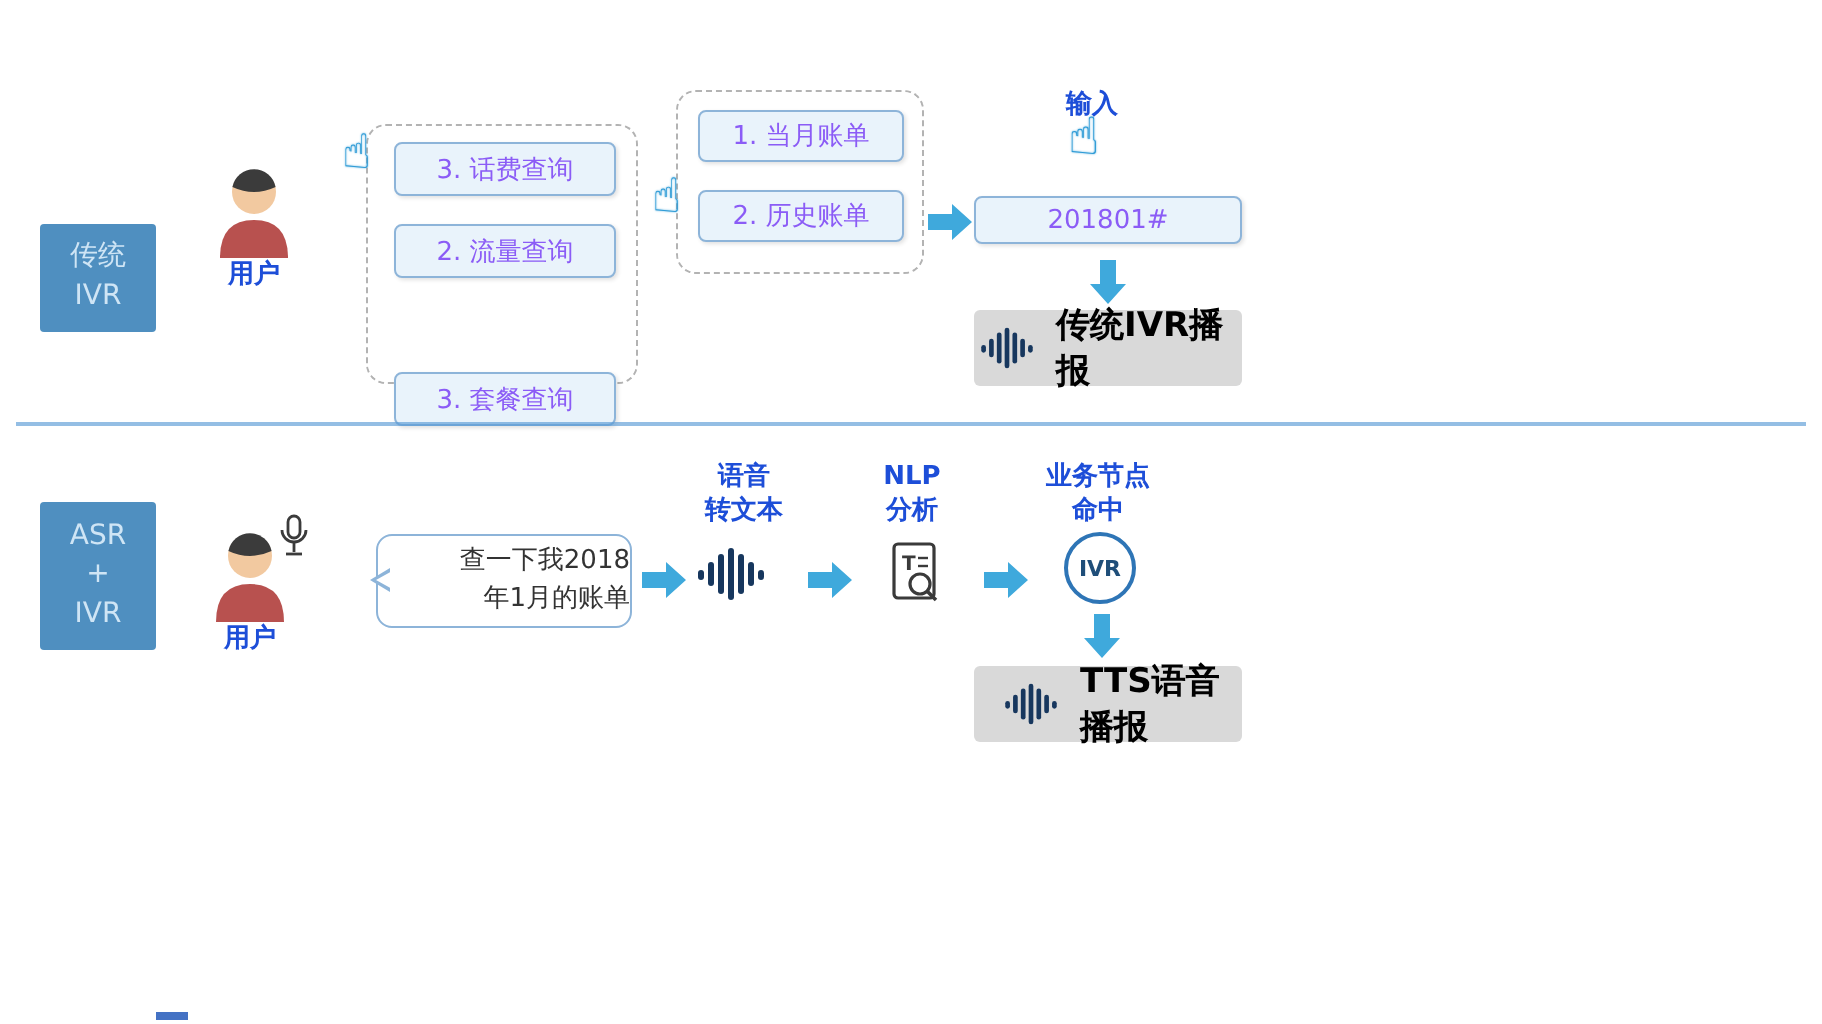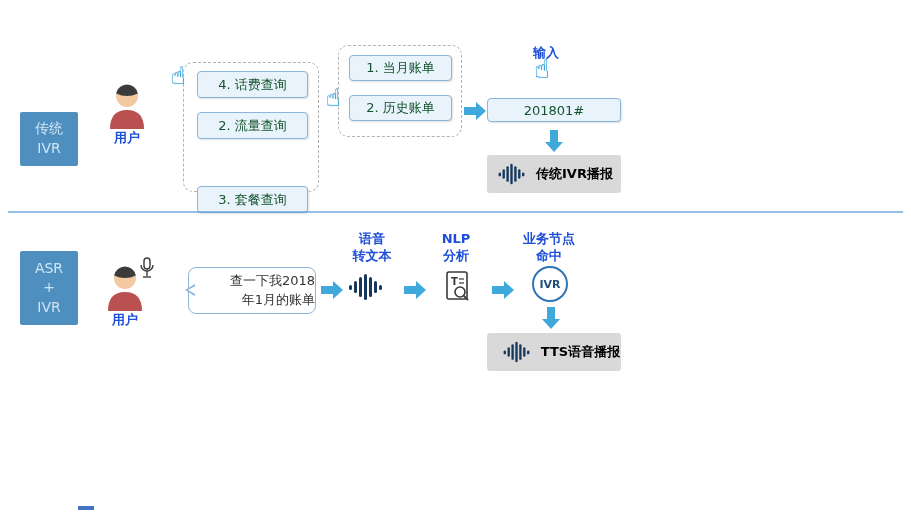--- a/index.html
+++ b/index.html
@@ -31,21 +31,21 @@
     background:transparent;
   }
   #dash1 { left:183px; top:62px; width:136px; height:130px; }
   #dash2 { left:338px; top:45px; width:124px; height:92px; }
 
   
   .option {
     background:#e9f3fb;
     border:1px solid #8db4d9;
     border-radius:4px;
-    font-size:13px; color:#14532d;
+    font-size:13px; color:#8b5cf6;
     display:flex; align-items:center; justify-content:center;
     box-shadow:1px 1px 2px rgba(0,0,0,.12);
   }
   .opt1 { left:197px; width:111px; height:27px; }
   #opt1-0 { top:71px; } #opt1-1 { top:112px; } #opt1-2 { top:152px;margin-top:34px; }
   .opt2 { left:349px; width:103px; height:26px; }
   #opt2-0 { top:55px; } #opt2-1 { top:95px;text-align:center; }
 
   #input-box { left:487px; top:98px; width:134px; height:24px; }
 
@@ -62,21 +62,21 @@
   #input-label { left:518px; top:45px; width:56px; }
   #step1-label { left:342px; top:231px; width:60px; }
   #step2-label { left:430px; top:231px; width:52px; }
   #step3-label { left:513px; top:231px; width:72px; }
 
   
   .gray-box {
     background:#d9d9d9;
     border-radius:3px;
     display:flex; align-items:center; justify-content:center; gap:8px;
-    font-weight:bold; font-size:13px; color:#000;
+    font-weight:bold; font-size:17px; color:#000;
   }
   #broadcast1 { left:487px; top:155px; width:134px; height:38px; }
   #broadcast2 { left:487px; top:333px; width:134px; height:38px;padding-left:12px; }
 
   
   .audio { display:inline-flex; align-items:center; gap:2px; }
   .audio i { display:block; width:3px; background:#17375e; border-radius:1.5px; }
   .audio i:nth-child(1){height:5px} .audio i:nth-child(2){height:12px}
   .audio i:nth-child(3){height:20px} .audio i:nth-child(4){height:26px}
   .audio i:nth-child(5){height:20px} .audio i:nth-child(6){height:12px}
@@ -140,21 +140,21 @@
 </div>
 
 <svg class="abs" id="user1-avatar" width="44" height="48" viewBox="0 0 44 48">
   <path d="M5 48 Q5 29 22 29 Q39 29 39 48 Z" fill="#b8514f"></path>
   <circle cx="22" cy="15" r="11" fill="#f2c9a0"></circle>
   <path d="M11.2 12.5 A11 11 0 0 1 32.8 12.5 Q22 17.5 11.2 12.5 Z" fill="#3b3b3b"></path>
 </svg>
 <div class="abs blabel" id="user1-label">用户</div>
 
 <div class="abs dashed" id="dash1"></div>
-<div class="abs option opt1" id="opt1-0">4. 话费查询</div>
+<div class="abs option opt1" id="opt1-0">3. 话费查询</div>
 <div class="abs option opt1" id="opt1-1">2. 流量查询</div>
 <div class="abs option opt1" id="opt1-2">3. 套餐查询</div>
 <span class="abs hand" id="hand1">☝</span>
 
 <div class="abs dashed" id="dash2"></div>
 <div class="abs option opt2" id="opt2-0">1. 当月账单</div>
 <div class="abs option opt2" id="opt2-1">2. 历史账单</div>
 <span class="abs hand" id="hand2">☝</span>
 
 <div class="abs arrow" id="arrow-r1">

